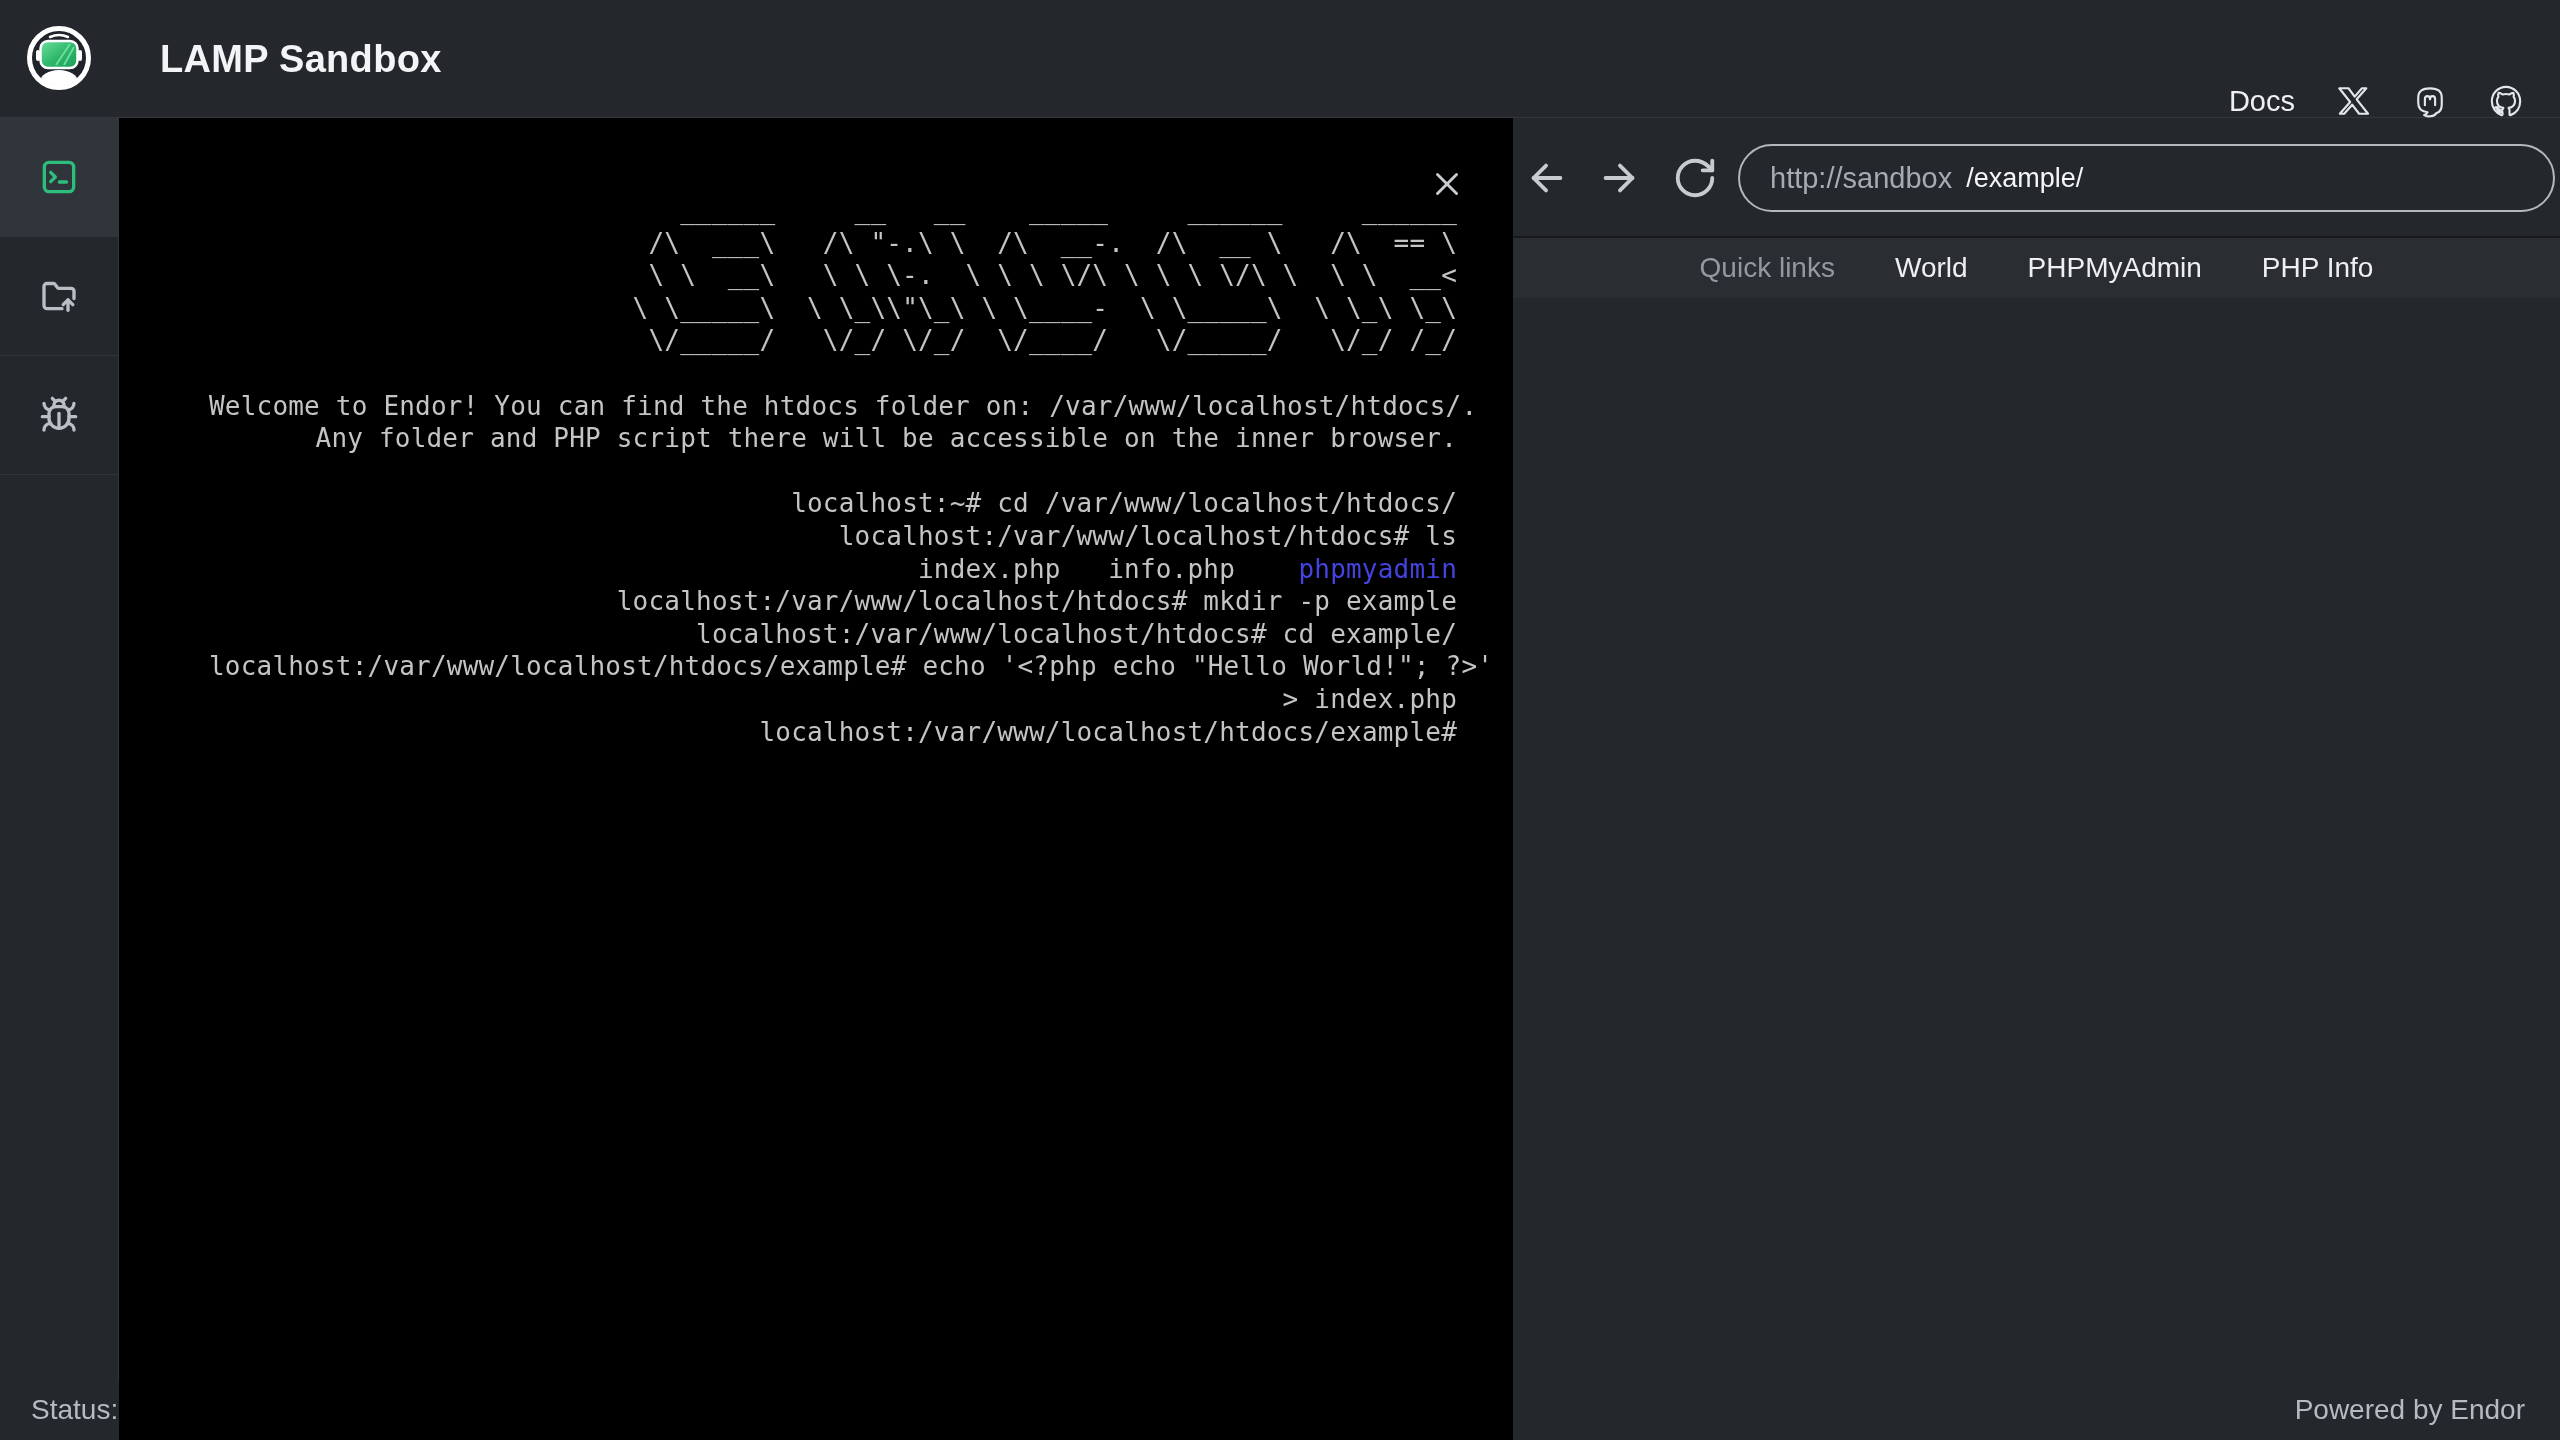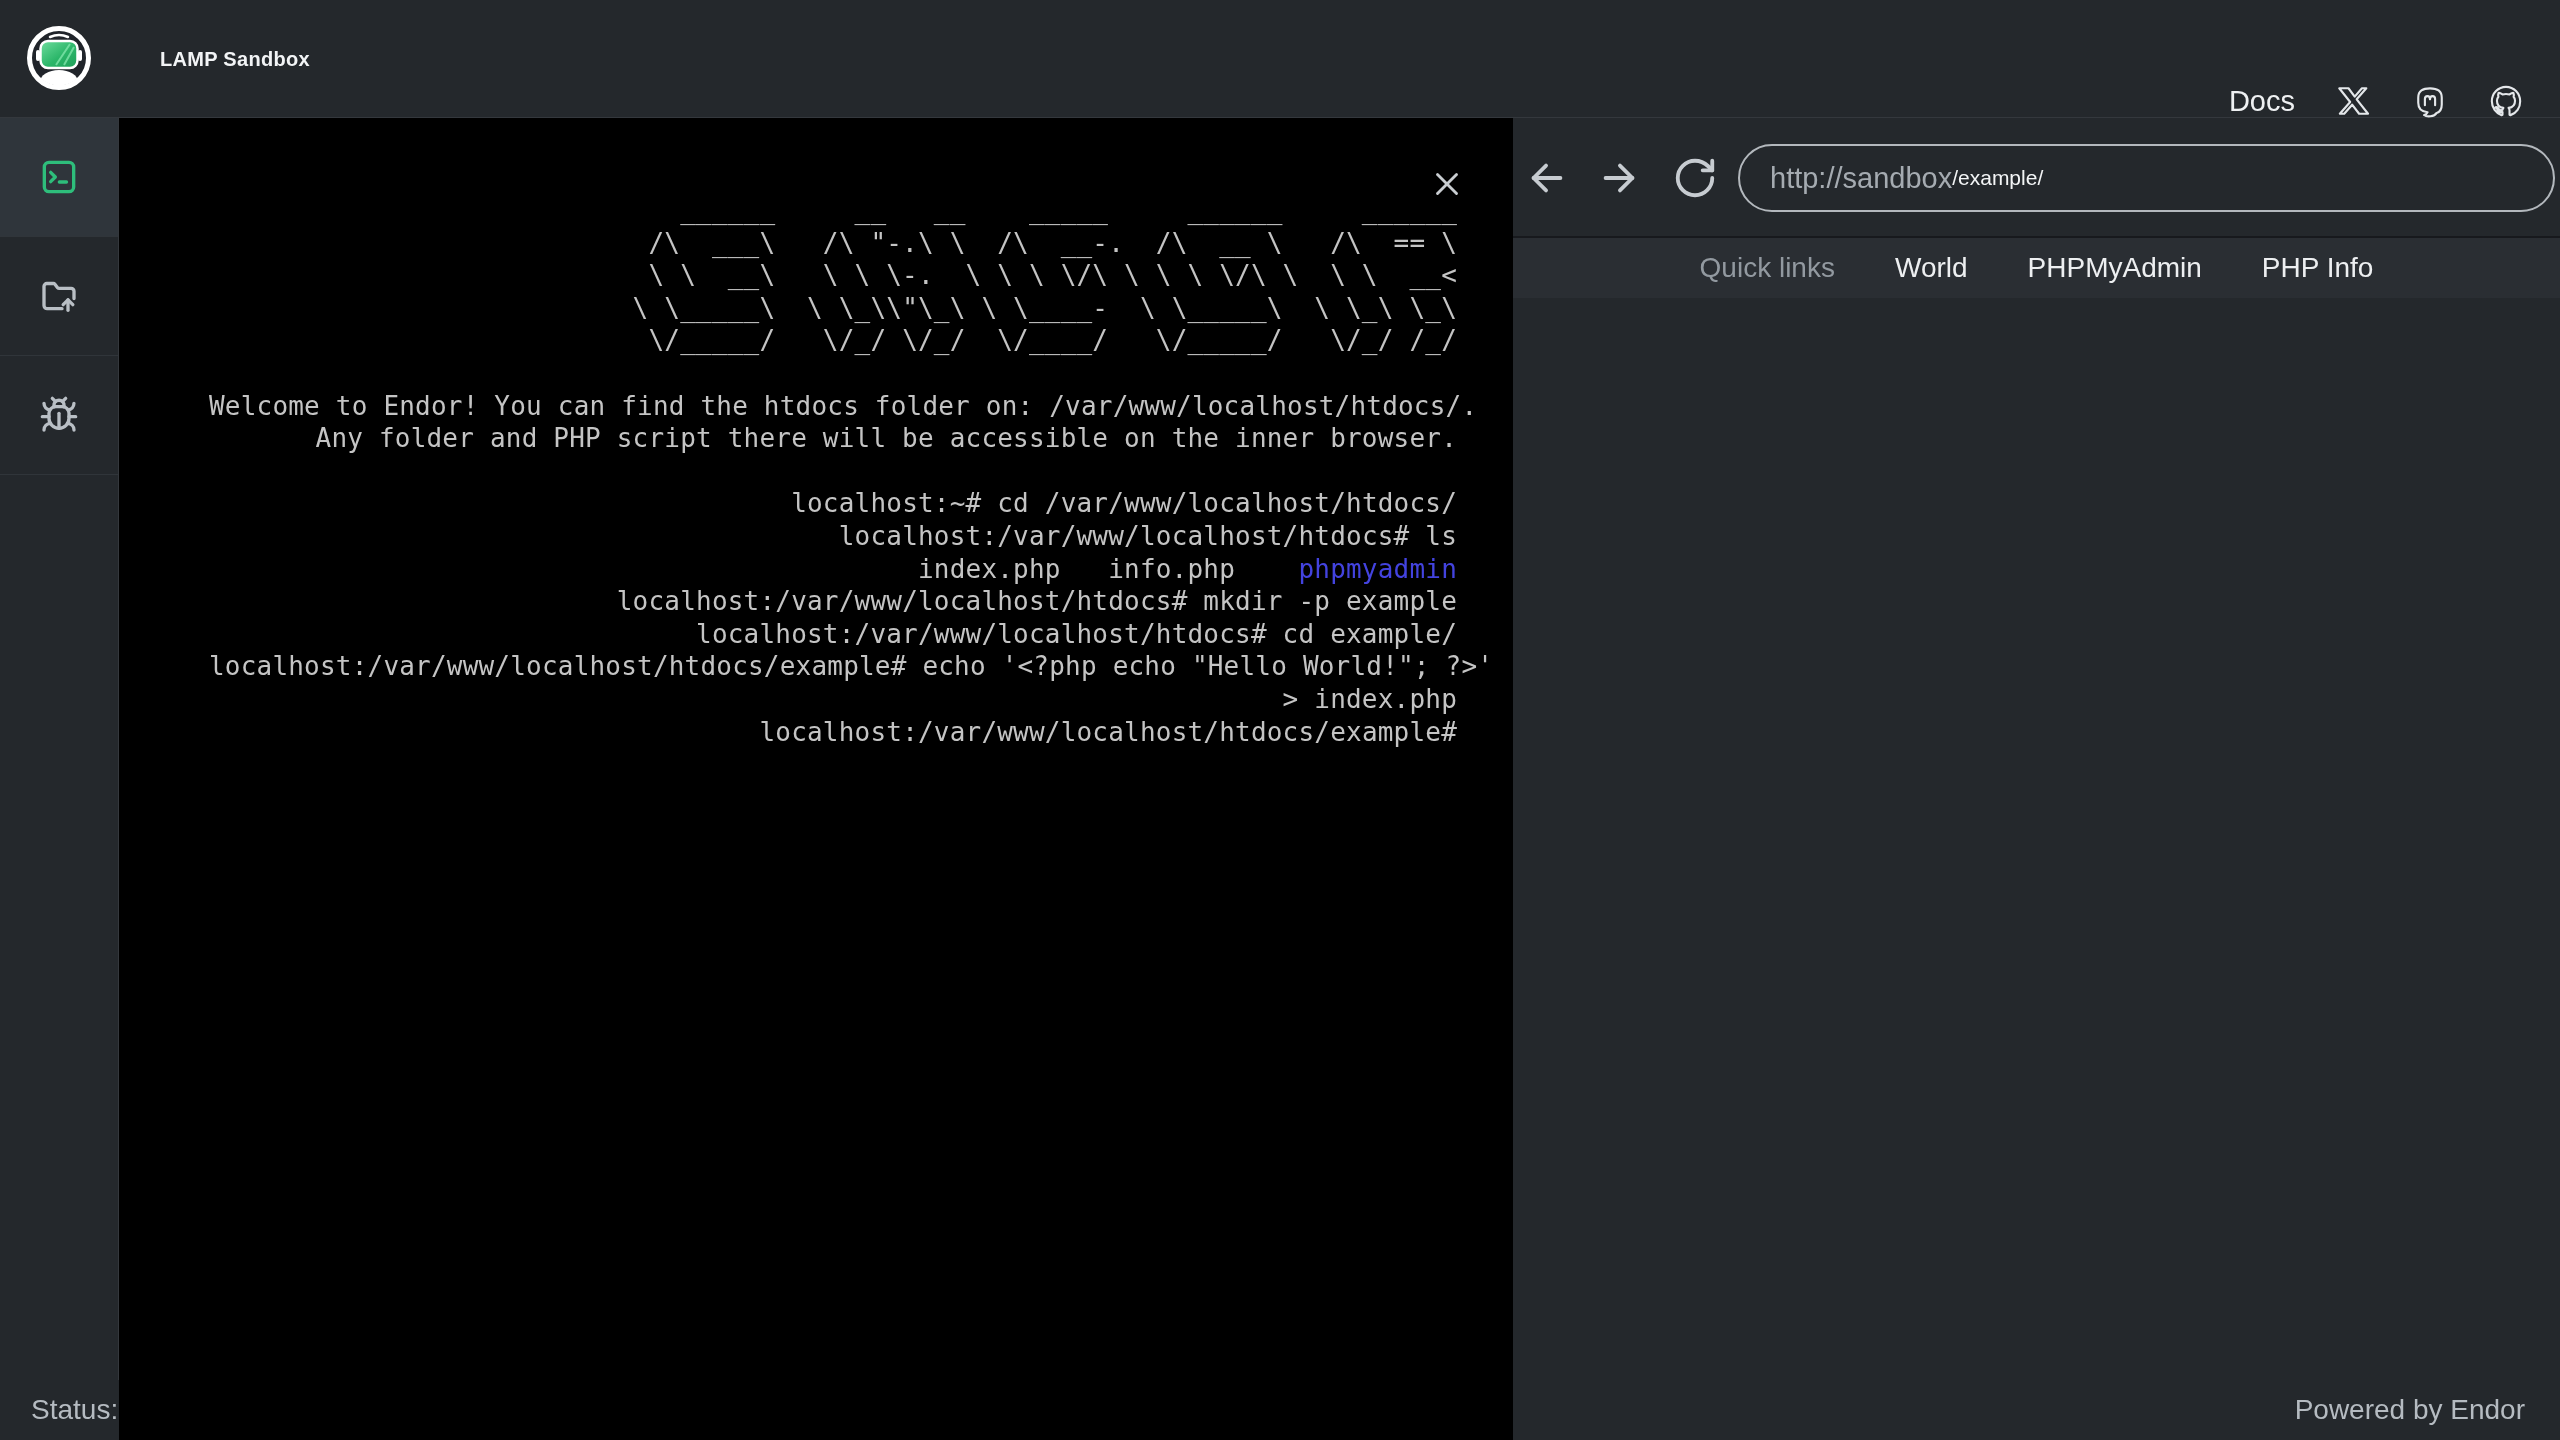--- a/index.html
+++ b/index.html
@@ -13,21 +13,21 @@
   .icon * { fill: none; stroke: currentColor; stroke-width: 2; stroke-linecap: round; stroke-linejoin: round; }
 
   
   .topbar {
     position: absolute; top: 0; left: 0; width: 2560px; height: 118px;
     background: #24282c; border-bottom: 1px solid #34383d; z-index: 3;
   }
   .logo-wrap { position: absolute; left: 26px; top: 25px; width: 66px; height: 66px; }
   .app-title {
     position: absolute; left: 160px; top: 0; height: 118px; line-height: 118px;
-    color: #f2f4f6; font-size: 20px; font-weight: bold; letter-spacing: 0.3px;
+    color: #f2f4f6; font-size: 38px; font-weight: bold; letter-spacing: 0.3px;
   }
   .header-right {
     position: absolute; right: 37px; top: 0; height: 118px;
     display: flex; align-items: flex-end; gap: 42px;
   }
   .docs-link { color: #eef0f2; font-size: 29px; cursor: pointer; }
   .header-icon { width: 34px; height: 34px; color: #e4e7ea; cursor: pointer; }
   .header-icon .thin * { stroke-width: 1.5; }
 
   
@@ -77,21 +77,21 @@
   .nav-btn svg { width: 46px; height: 46px; }
   .nav-back { left: 11px; }
   .nav-forward { left: 83px; }
   .nav-refresh { left: 159px; }
   .url-bar {
     position: absolute; left: 225px; top: 26px; width: 817px; height: 68px;
     border: 2.5px solid #b3b8bd; border-radius: 34px;
     display: flex; align-items: center; padding-left: 30px; cursor: text;
   }
   .url-prefix { color: #a5abb1; font-size: 29px; }
-  .url-value  { color: #f3f5f6; font-size: 21px; }
+  .url-value  { color: #f3f5f6; font-size: 27px; margin-left: 14px; }
   .quick-bar {
     height: 60px; background: #2a2e33; flex: 0 0 auto;
     display: flex; align-items: center; justify-content: center; gap: 60px;
     font-size: 28px;
   }
   .quick-label { color: #9299a0; }
   .quick-link { color: #edeff1; cursor: pointer; }
   .browser-content { flex: 1 1 auto; background: #ffffff; overflow: hidden; }
   .browser-content p {
     padding: 12px 0 0 19px;

